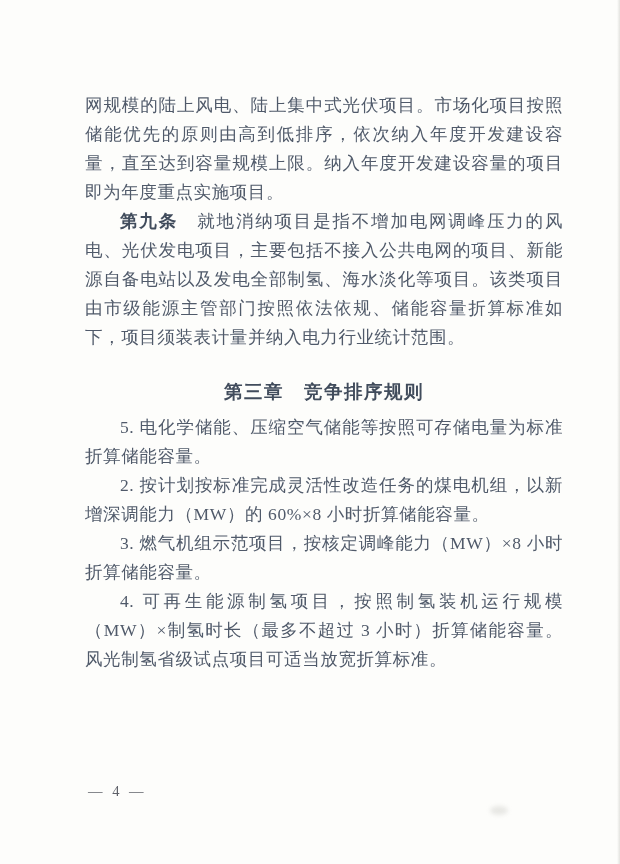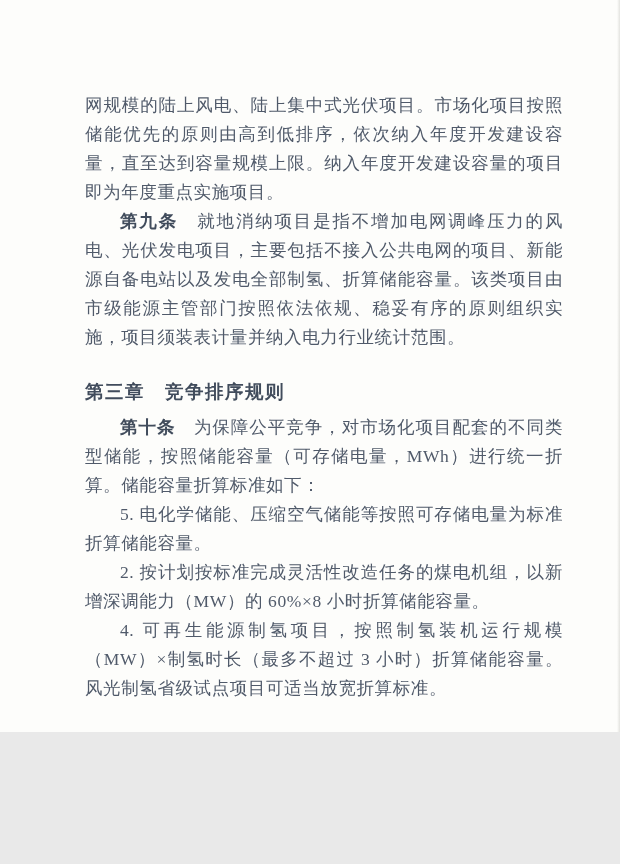--- a/index.html
+++ b/index.html
@@ -1,19 +1,19 @@
 <!DOCTYPE html>
 <html lang="zh"><head>
 <meta charset="utf-8">
 <style>
   html, body { margin: 0; padding: 0; background: #e9e9e9; }
   .page {
     position: relative;
     width: 620px;
-    height: 732px;
+    height: 864px;
     margin: 0 auto;
     background: #fdfdfb;
     font-family: "Liberation Serif", "DejaVu Serif", serif;
     color: #505a6a;
     overflow: hidden;
   }
   
   .scan-edge {
     position: absolute;
     top: 0; right: 0;
@@ -45,21 +45,21 @@
   p.indent { text-indent: 2em; }
   .lead {
     font-weight: bold;
     color: #414c5c;
   }
   h2.chapter {
     margin: 26px 0 6px 0;
     font-size: 18.5px;
     line-height: 29px;
     font-weight: bold;
-    text-align: left;
+    text-align: center;
     letter-spacing: 1.5px;
     color: #414c5c;
     text-indent: 0;
   }
   .page-number {
     position: absolute;
     left: 88px;
     top: 783px;
     font-size: 14.5px;
     letter-spacing: 3px;
@@ -68,30 +68,30 @@
 </style>
 </head>
 <body>
 
 <div class="page">
 
   <div class="body-text">
 
     <p class="para">网规模的陆上风电、陆上集中式光伏项目。市场化项目按照储能优先的原则由高到低排序，依次纳入年度开发建设容量，直至达到容量规模上限。纳入年度开发建设容量的项目即为年度重点实施项目。</p>
 
-    <p class="para indent"><span class="lead">第九条</span><span>　就地消纳项目是指不增加电网调峰压力的风电、光伏发电项目，主要包括不接入公共电网的项目、新能源自备电站以及发电全部制氢、折算储能容量。该类项目由市级能源主管部门按照依法依规、稳妥有序的原则组织实施，项目须装表计量并纳入电力行业统计范围。</span></p>
+    <p class="para indent"><span class="lead">第九条</span><span>　就地消纳项目是指不增加电网调峰压力的风电、光伏发电项目，主要包括不接入公共电网的项目、新能源自备电站以及发电全部制氢、海水淡化等项目。该类项目由市级能源主管部门按照依法依规、储能容量折算标准如下，项目须装表计量并纳入电力行业统计范围。</span></p>
 
     <h2 class="chapter">第三章　竞争排序规则</h2>
 
-    <p class="para indent"><span class="lead">第十条</span><span>　为保障公平竞争，对市场化项目配套的不同类型储能，按照储能容量（可存储电量，MWh）进行统一折算。储能容量折算标准如下：</span></p>
 
     <p class="para indent">5. 电化学储能、压缩空气储能等按照可存储电量为标准折算储能容量。</p>
 
     <p class="para indent">2. 按计划按标准完成灵活性改造任务的煤电机组，以新增深调能力（MW）的 60%×8 小时折算储能容量。</p>
 
+    <p class="para indent">3. 燃气机组示范项目，按核定调峰能力（MW）×8 小时折算储能容量。</p>
 
     <p class="para indent">4. 可再生能源制氢项目，按照制氢装机运行规模（MW）×制氢时长（最多不超过 3 小时）折算储能容量。风光制氢省级试点项目可适当放宽折算标准。</p>
 
   </div>
 
   <div class="page-number">— 4 —</div>
 
   <div class="smudge"></div>
   <div class="scan-edge"></div>
 

